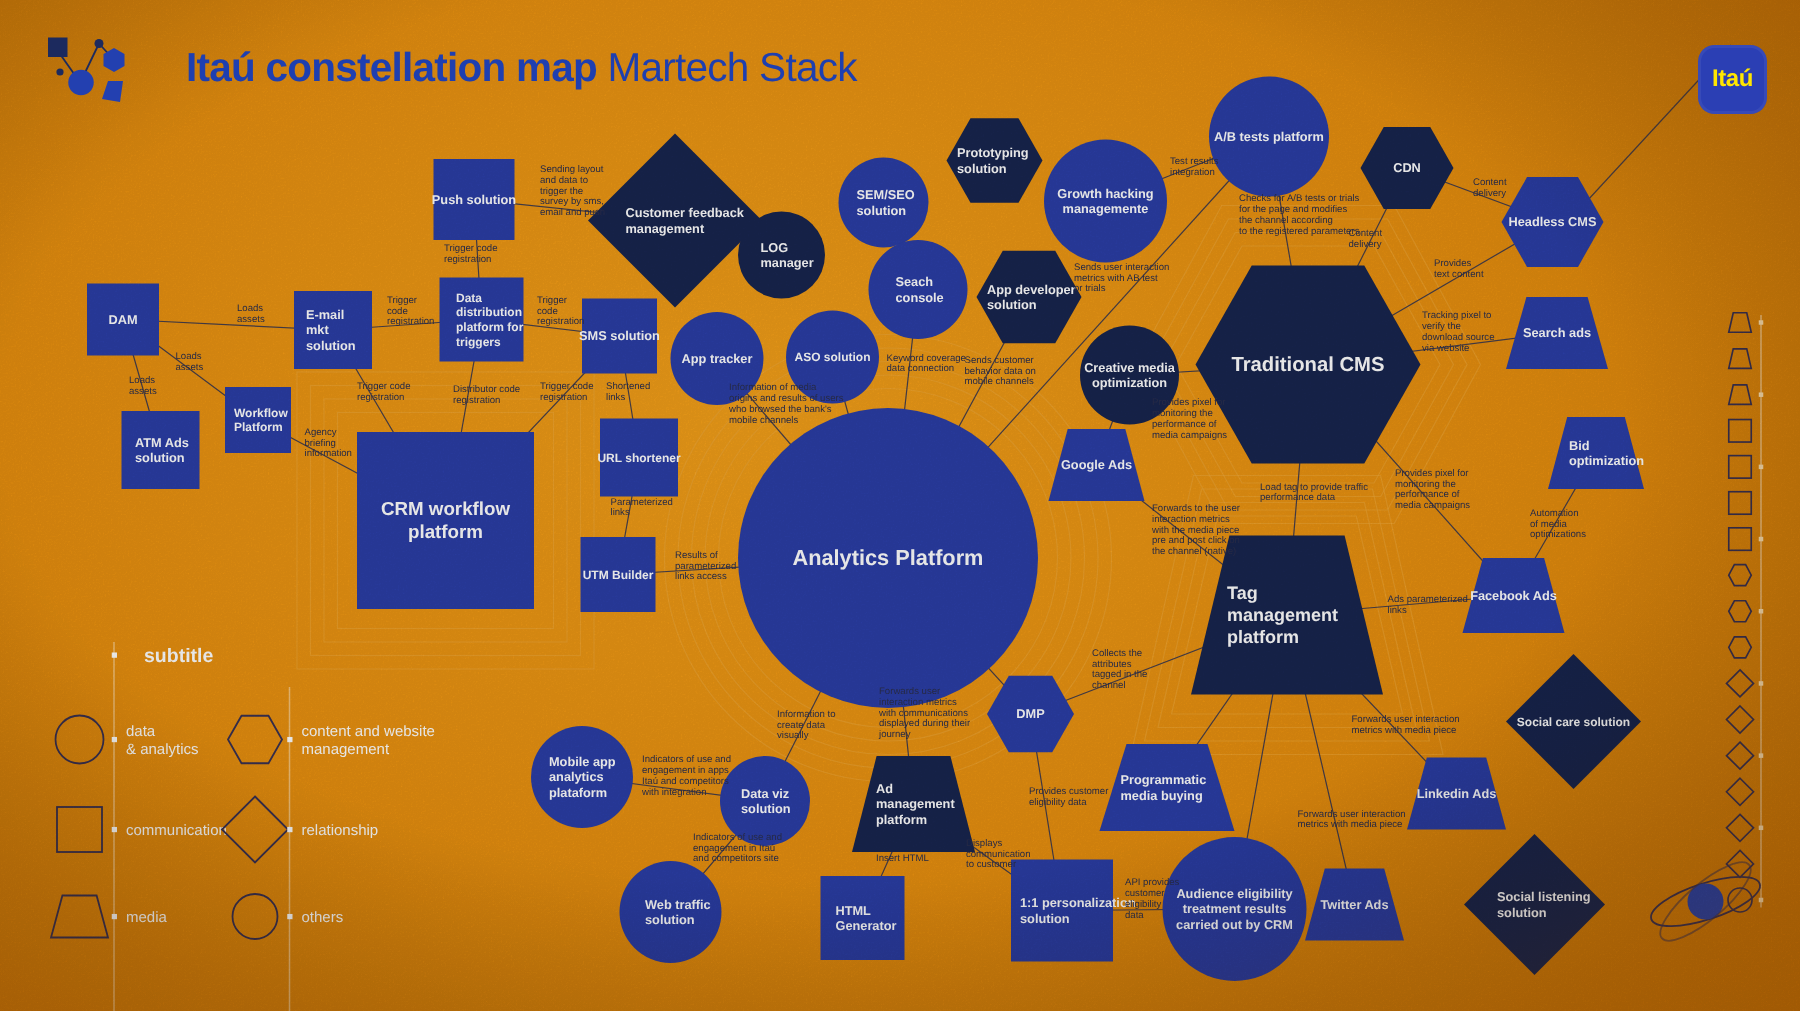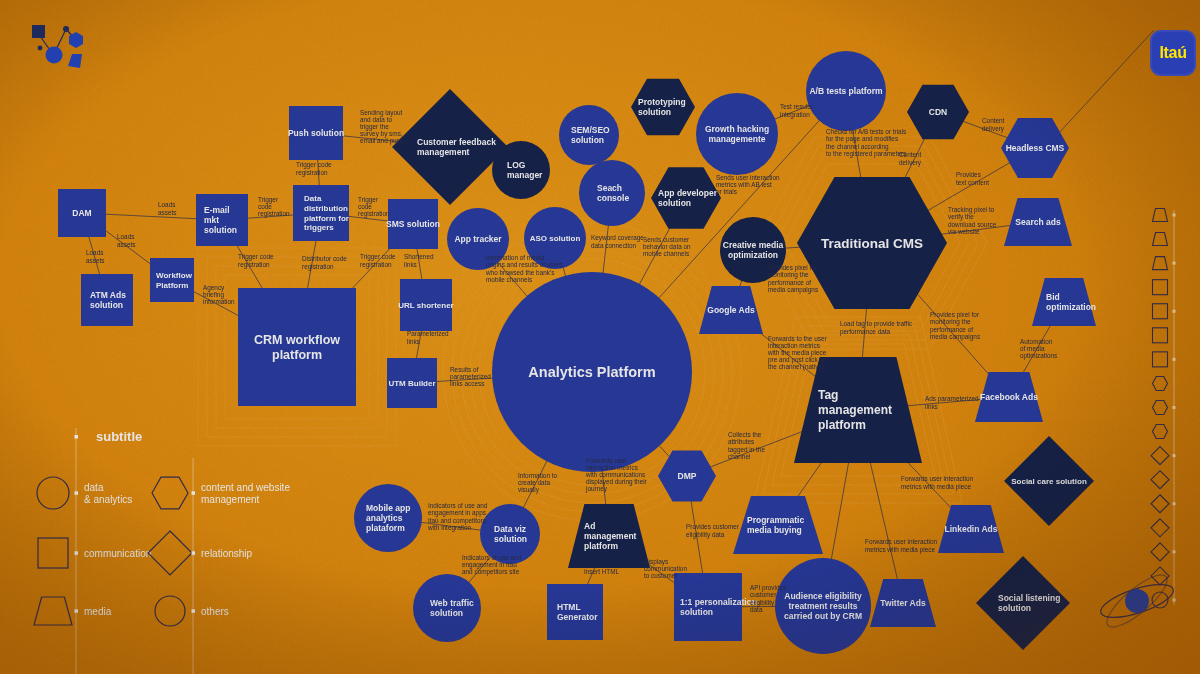--- a/index.html
+++ b/index.html
@@ -3,21 +3,21 @@
 <meta charset="utf-8">
 <style>
   html,body{margin:0;padding:0;background:#222;}
   .stage{position:relative;width:1200px;height:674px;overflow:hidden;
     font-family:"Liberation Sans",sans-serif;
     background:radial-gradient(120% 140% at 42% 40%, #f3a01a 0%, #e78f0f 35%, #d67e08 58%, #bd6a05 82%, #a55a03 100%);}
   svg{position:absolute;inset:0;display:block;}
   .hdr{position:absolute;left:124px;top:30px;z-index:5;white-space:nowrap;}
   .hdr .b{font-weight:700;font-size:27px;color:#1e3fb0;letter-spacing:-.5px;}
   .hdr .l{font-weight:400;font-size:27px;color:#1e3fb0;letter-spacing:-.5px;}
-  .brand{position:absolute;right:4px;top:30px;width:46px;height:46px;border-radius:11px;
+  .brand{position:absolute;right:22px;top:30px;width:46px;height:46px;border-radius:11px;
     background:#2b3fb4;display:flex;align-items:center;justify-content:center;z-index:5;
     box-shadow:inset 0 0 0 2px rgba(255,255,255,.06);}
   .brand span{color:#ffe600;font-weight:700;font-size:16px;letter-spacing:-.3px;}
   .glyph{position:absolute;left:28px;top:20px;z-index:5;}
 </style>
 </head>
 <body>
 
 <div class="stage">
 
@@ -296,17 +296,18 @@
     <line x1="26" y1="34" x2="38" y2="9" stroke="#1c2a5e" stroke-width="1.2"></line>
     <line x1="38" y1="9" x2="48" y2="20" stroke="#1c2a5e" stroke-width="1.2"></line>
     <rect x="4" y="5" width="13" height="13" fill="#1c2a5e"></rect>
     <circle cx="12" cy="28" r="2.4" fill="#1c2a5e"></circle>
     <circle cx="26" cy="35" r="8.5" fill="#2340b0"></circle>
     <circle cx="38" cy="9" r="3" fill="#1c2a5e"></circle>
     <polygon points="48,12 55,16 55,24 48,28 41,24 41,16" fill="#2340b0"></polygon>
     <polygon points="44,34 54,34 52,48 40,46" fill="#2340b0"></polygon>
   </svg>
 
+  <div class="hdr"><span class="b">Itaú constellation map</span><span class="l"> Martech Stack</span></div>
 
   <div class="brand">
       <span>Itaú</span>
     </div>
 </div>
 
 </body></html>

